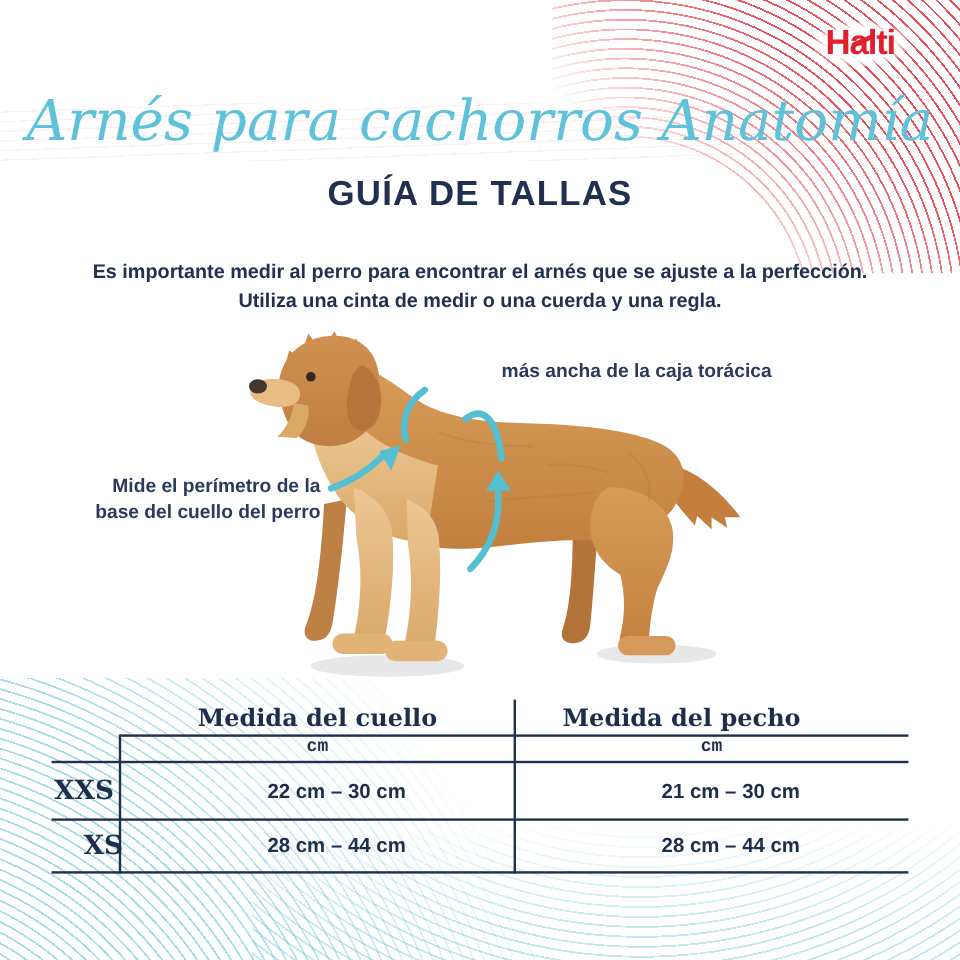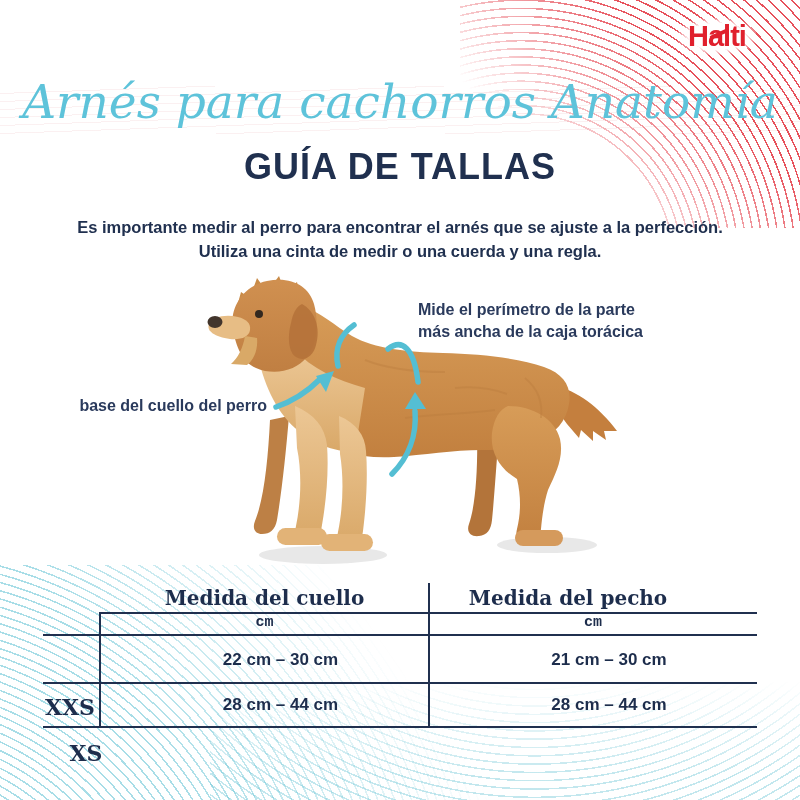--- a/index.html
+++ b/index.html
@@ -38,37 +38,37 @@
     font-weight:bold;font-size:29px;letter-spacing:-1px;color:#e0202d;
     background:radial-gradient(ellipse at center,#ffffff 50%,rgba(255,255,255,0) 78%);}
   .logo-slash{position:absolute;top:14px;left:31px;width:20px;height:3.6px;
     background:#e0202d;transform:rotate(-24deg);border-radius:2px;}
 
   
   .title{position:absolute;top:74px;left:0;width:100%;text-align:center;z-index:4;
     font-family:"DejaVu Serif",serif;font-style:italic;font-weight:normal;
     font-size:47px;color:#5ec3da;letter-spacing:0px;}
   .subtitle{position:absolute;top:146px;left:0;width:100%;text-align:center;z-index:4;
-    font-size:36px;font-weight:bold;letter-spacing:1px;color:#20304f;}
+    font-size:29px;font-weight:bold;letter-spacing:1px;color:#20304f;}
   .intro{position:absolute;top:215px;left:0;width:100%;text-align:center;z-index:4;
     font-size:16.5px;font-weight:bold;line-height:24px;color:#20304f;}
 
   
   .dog-wrap{position:absolute;left:205px;top:268px;width:420px;height:300px;z-index:2;}
   .annot{position:absolute;z-index:4;font-size:16px;font-weight:bold;
     line-height:21.5px;color:#2a3a5c;}
   .annot-chest{left:418px;top:299px;width:240px;text-align:left;}
   .annot-neck{left:70px;top:395px;width:197px;text-align:right;}
 
   
   .tline{position:absolute;background:#20304f;z-index:3;}
   .tcell{position:absolute;z-index:4;text-align:center;color:#1d2d4c;}
   .thead{font-family:"DejaVu Serif",serif;font-weight:bold;font-size:20px;}
   .tunit{font-family:Liberation Mono, monospace;font-weight:bold;font-size:15px;}
-  .tsize{font-family:"DejaVu Serif",serif;font-weight:bold;font-size:22px;margin-top:48px;}
+  .tsize{font-family:"DejaVu Serif",serif;font-weight:bold;font-size:22px;}
   .tval{font-weight:bold;font-size:17px;padding-left:16px;}
 </style>
 </head>
 <body>
 
 <div class="page">
 
   <div class="waves-tr"></div>
   <div class="faint-lines"></div>
   <div class="waves-bl"></div>
@@ -145,24 +145,24 @@
       <polygon points="129,103 111,108 121,124" fill="#54bed3"></polygon>
       <g fill="none" stroke="#54bed3" stroke-width="5.5" stroke-linecap="round">
         <path d="M183,81 C197,70 209,80 213,114"></path>
         <path d="M210,143 C212,168 203,190 187,206"></path>
       </g>
       <polygon points="210,124 200,141 221,141" fill="#54bed3"></polygon>
     </svg>
   </div>
 
   <div class="annot annot-chest">
-    <div>Mide el perímetro de la parte</div>
     <div>más ancha de la caja torácica</div>
   </div>
   <div class="annot annot-neck">
+    <div>Mide el perímetro de la</div>
     <div>base del cuello del perro</div>
   </div>
 
   <div class="tline" style="top:612px;left:100px;width:657px;height:2px;"></div>
   <div class="tline" style="top:634px;left:43px;width:714px;height:2px;"></div>
   <div class="tline" style="top:682px;left:43px;width:714px;height:2px;"></div>
   <div class="tline" style="top:726px;left:43px;width:714px;height:2px;"></div>
   <div class="tline" style="top:612px;left:99px;width:2px;height:116px;"></div>
   <div class="tline" style="top:583px;left:428px;width:2px;height:145px;"></div>
 

